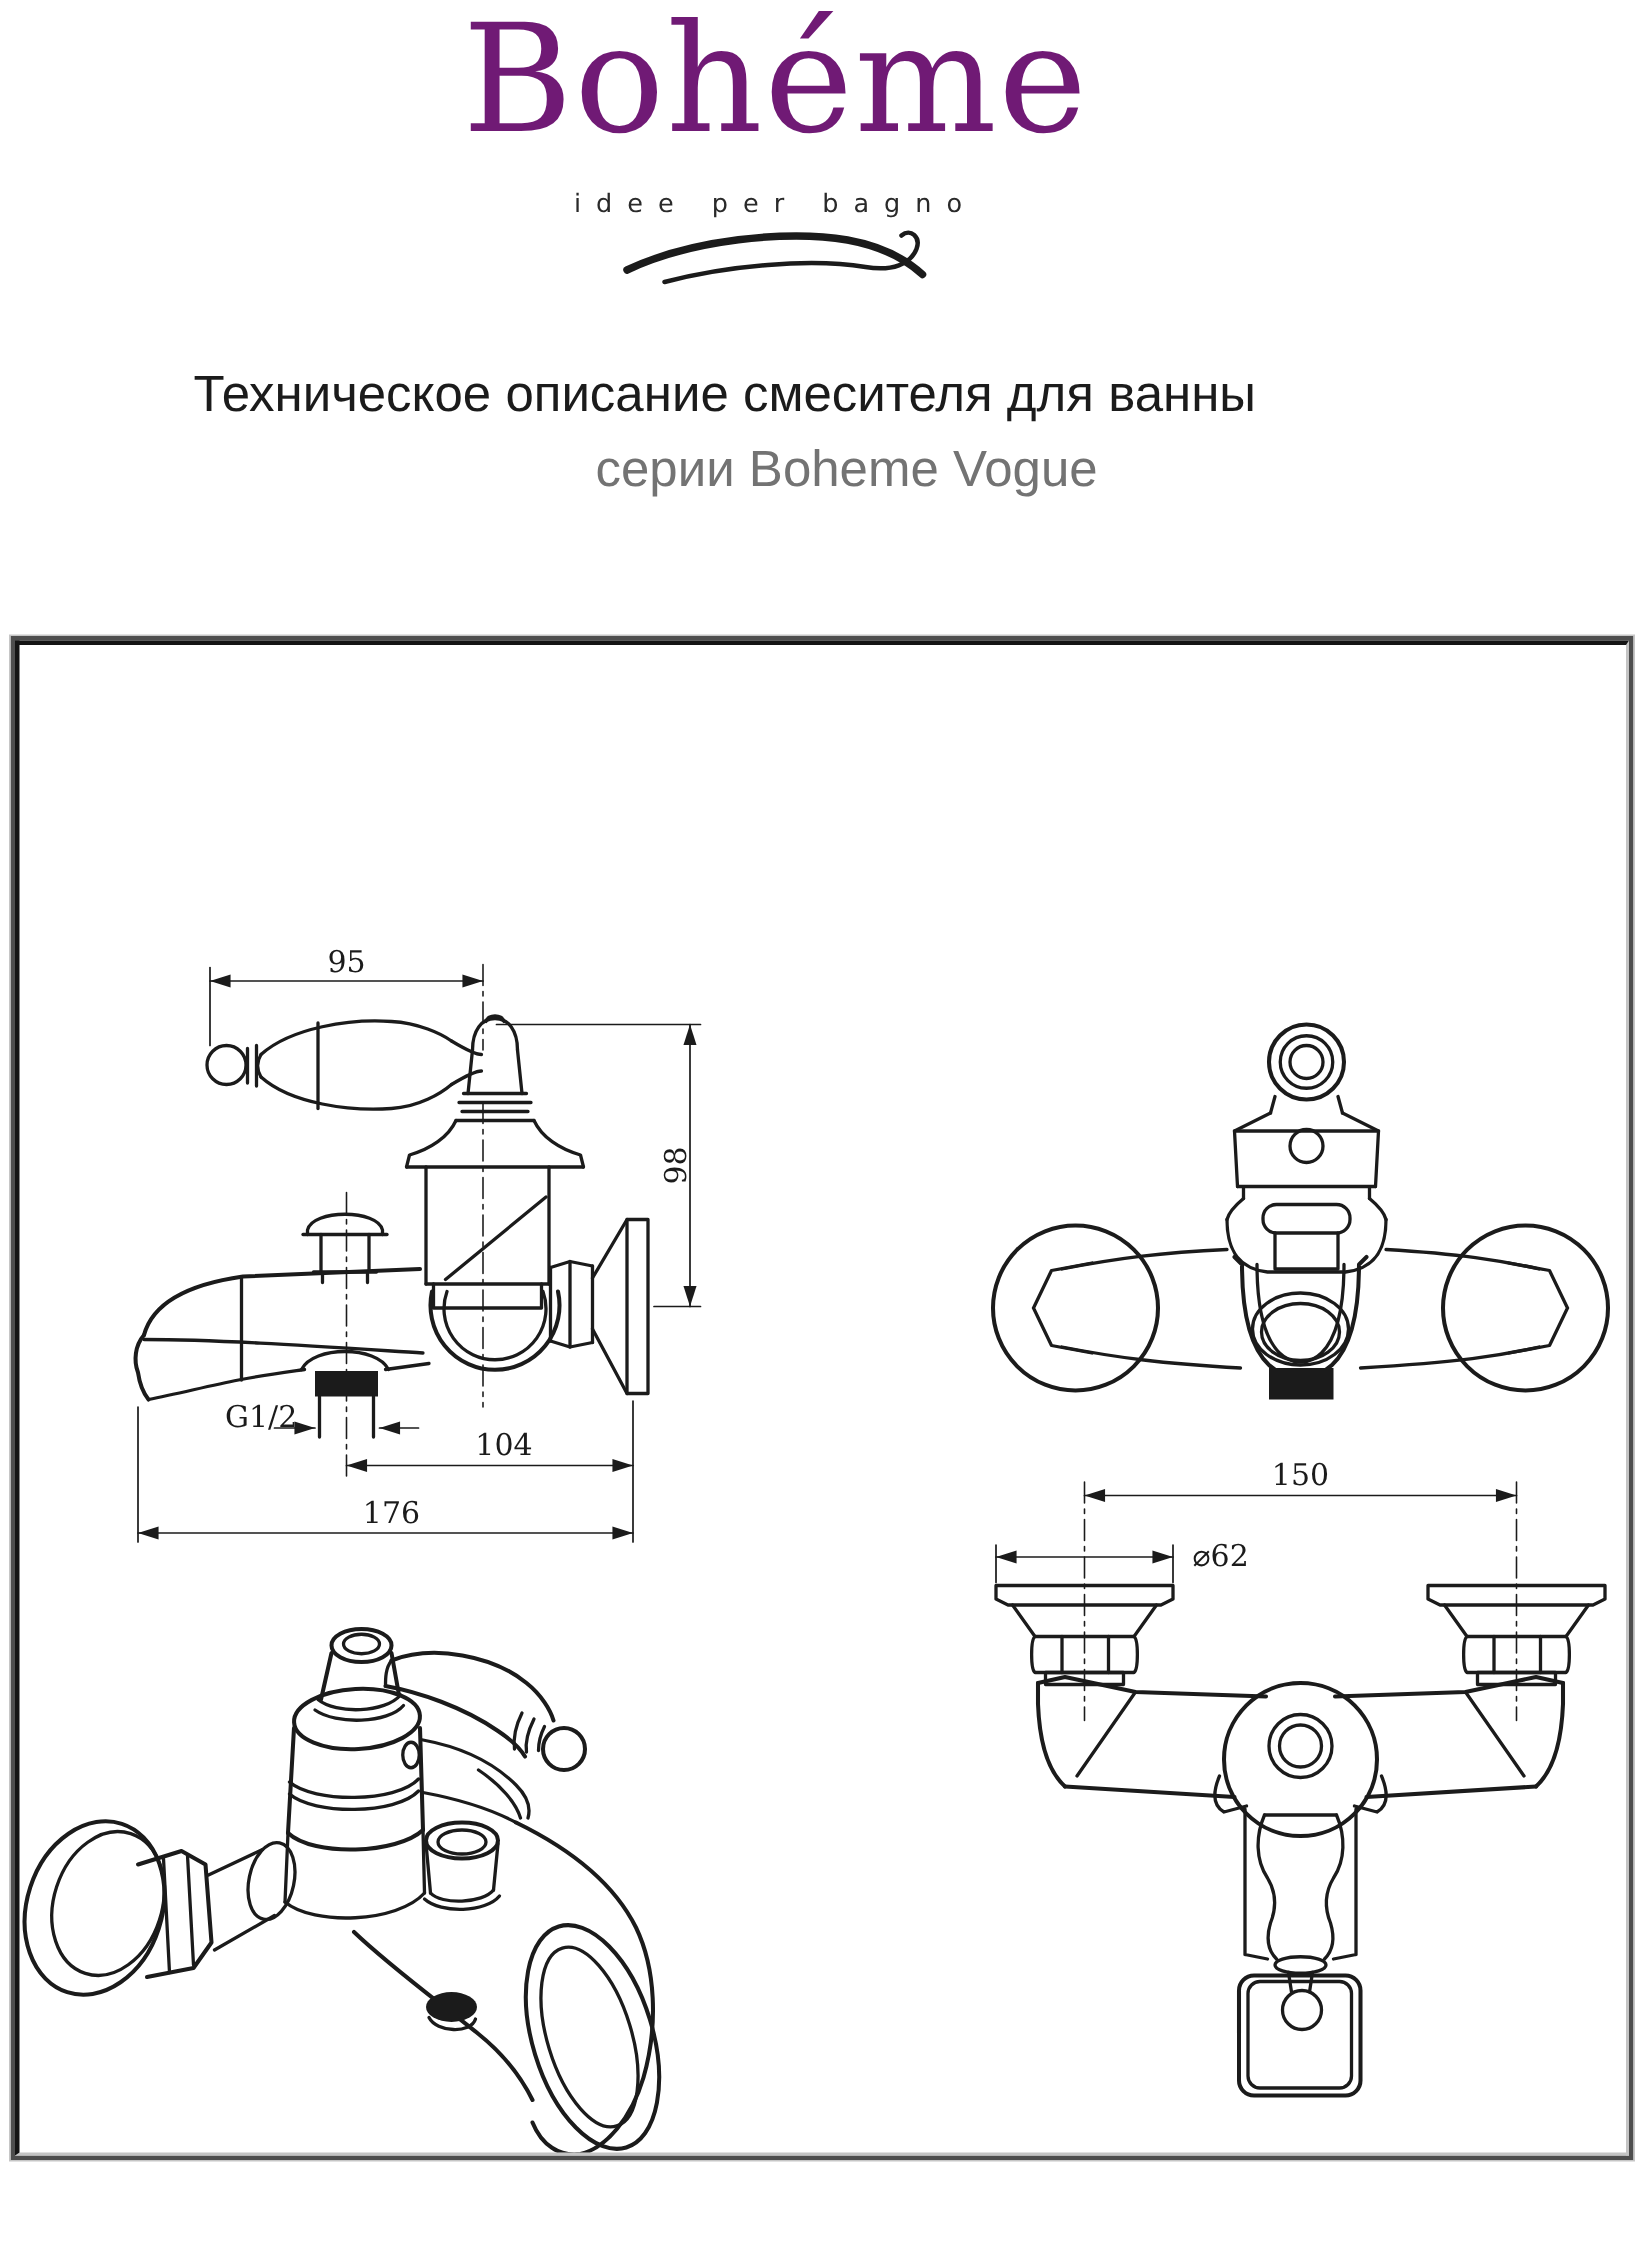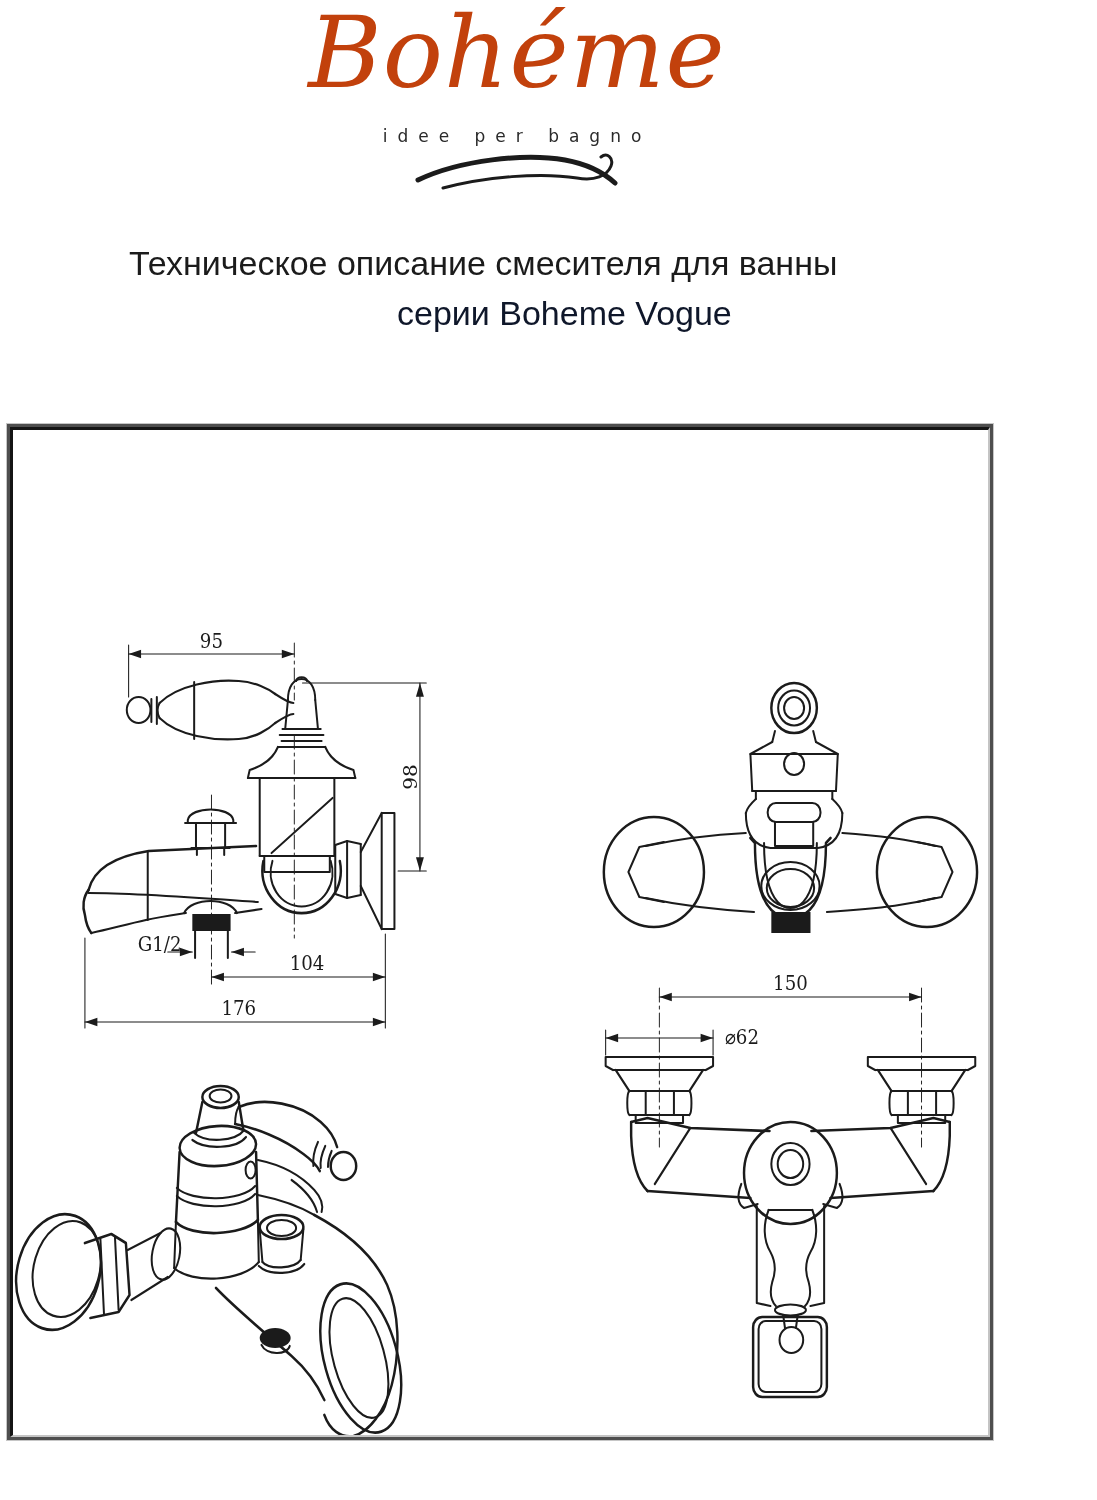--- a/index.html
+++ b/index.html
@@ -3,34 +3,34 @@
 <meta charset="utf-8">
 <style>
   html,body{margin:0;padding:0;}
   body{
     width:1097px;height:1500px;position:relative;background:#ffffff;
     font-family:"Liberation Sans", sans-serif;color:#1b1b1b;overflow:hidden;
   }
   
   .logo-wrap{position:absolute;left:237px;top:0;width:560px;text-align:center;}
   .brand{
-    font-family:"DejaVu Serif", serif;font-style:italic;font-weight:400;
-    font-size:100px;line-height:1.06;color:#c2410c;letter-spacing:1px;
+    font-family:"DejaVu Serif", serif;font-weight:400;
+    font-size:100px;line-height:1.06;color:#701a75;letter-spacing:1px;
   }
   .tagline{
     margin-top:20px;font-family:"DejaVu Sans", sans-serif;font-size:17px;
     letter-spacing:10px;color:#2a2a2a;
   }
   .flourish{display:block;margin:4px auto 0 auto;}
   
   .title1{position:absolute;left:129px;top:244px;margin:0;font-size:34px;font-weight:400;color:#1b1b1b;white-space:nowrap;}
-  .title2{position:absolute;left:397px;top:294px;margin:0;font-size:34px;font-weight:400;color:#0f172a;white-space:nowrap;}
+  .title2{position:absolute;left:397px;top:294px;margin:0;font-size:34px;font-weight:400;color:#737373;white-space:nowrap;}
   
   .frame-outer{
-    position:absolute;left:7px;top:424px;width:986px;height:1016px;
+    position:absolute;left:7px;top:424px;width:1082px;height:1016px;
     border:3px solid #4e4e4e;outline:1px solid #c6c6c6;background:#fff;box-sizing:border-box;
   }
   .frame-inner{
     position:absolute;left:0;top:0;right:0;bottom:0;
     border-top:3px solid #141414;border-left:3px solid #141414;
     border-right:2px solid #c4c4c4;border-bottom:2px solid #c4c4c4;
   }
   .frame-inner svg{display:block;width:100%;height:100%;}
   
   svg.draw{stroke:#1b1b1b;fill:none;stroke-linecap:round;stroke-linejoin:round;}

